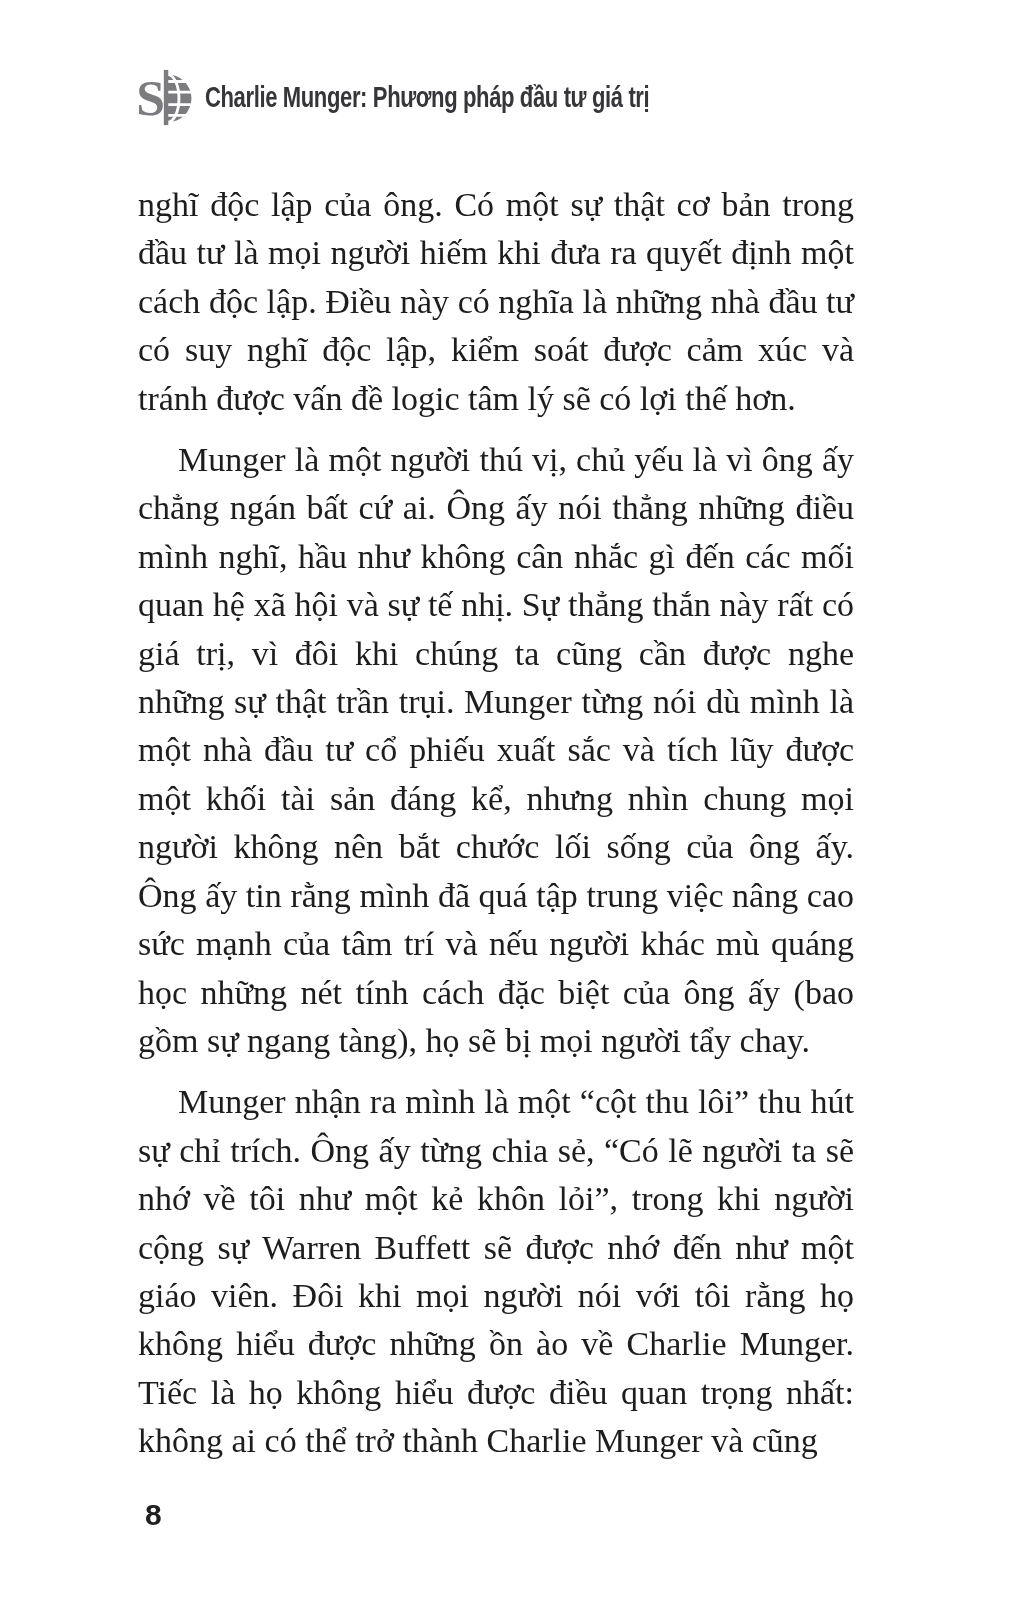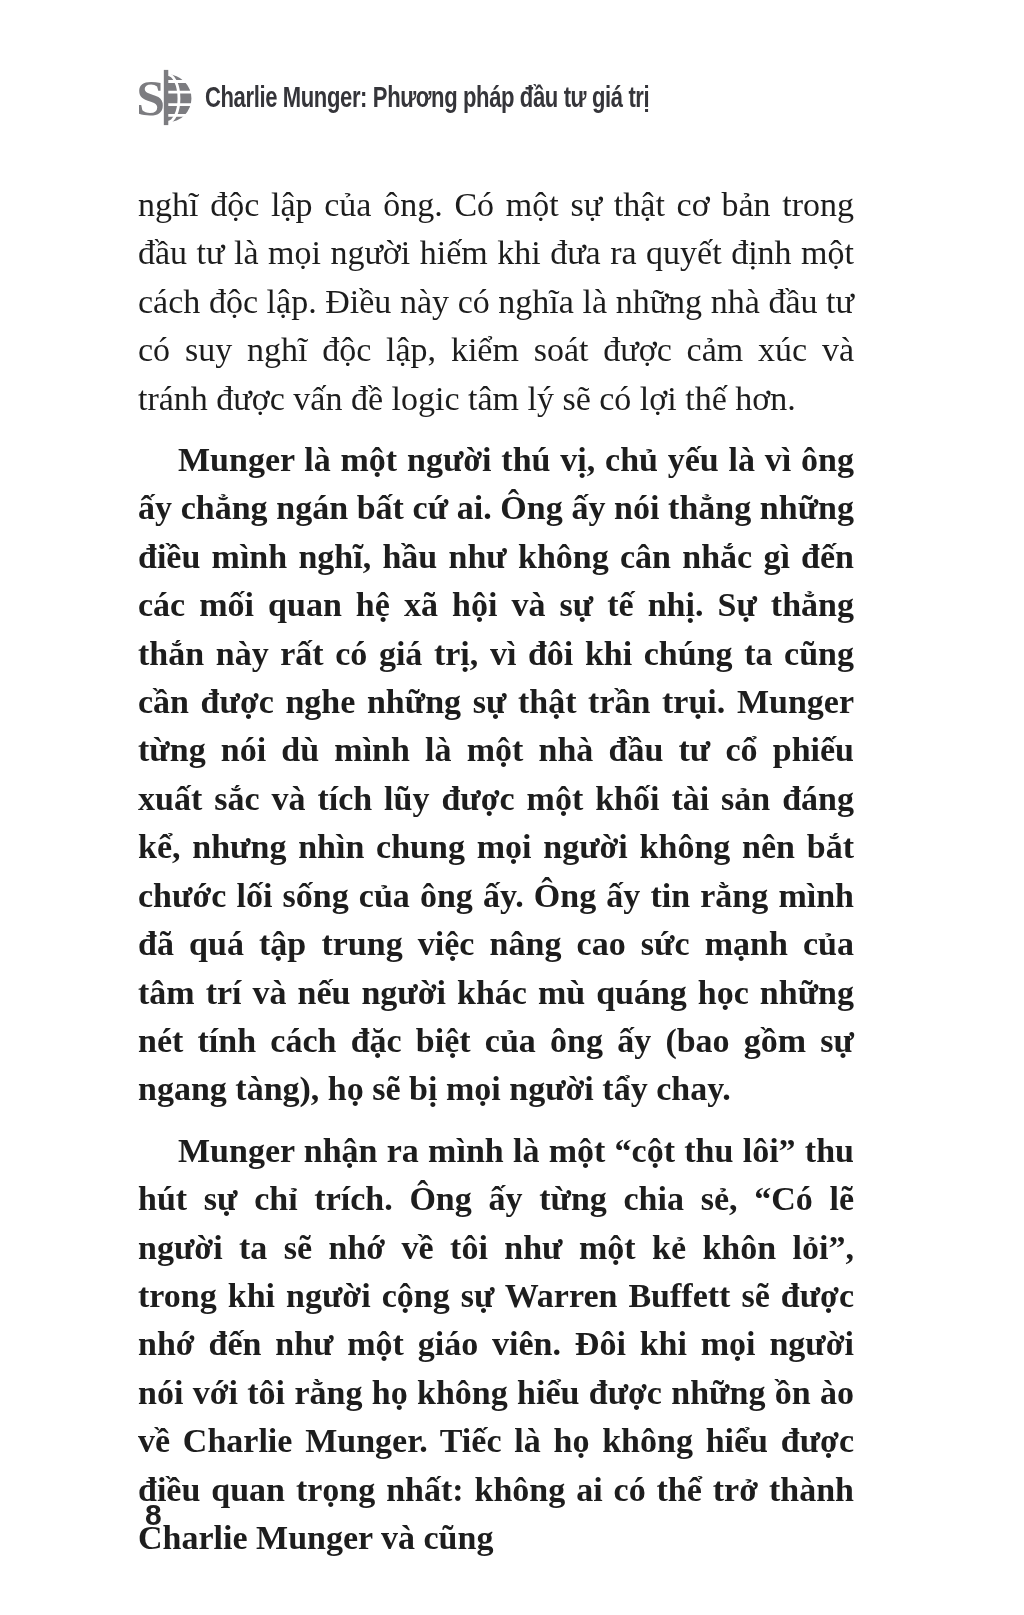--- a/index.html
+++ b/index.html
@@ -51,21 +51,21 @@
     left:138px;top:157px;
     width:716px;
     color:var(--body-text);
     font-size:34px;
     line-height:48.4px;
     text-align:justify;
     text-justify:inter-word;
     margin-top:24px;
   }
   .content p{margin:0 0 13px 0;}
-  .content p.indent{text-indent:40px;font-weight:bold;}
+  .content p.indent{text-indent:40px;}
   
   .page-number{
     position:absolute;
     left:145px;top:1498px;
     font-family:"Liberation Sans","DejaVu Sans",sans-serif;
     font-weight:bold;
     font-size:30px;
     color:#1f1f1f;
   }
 </style>

